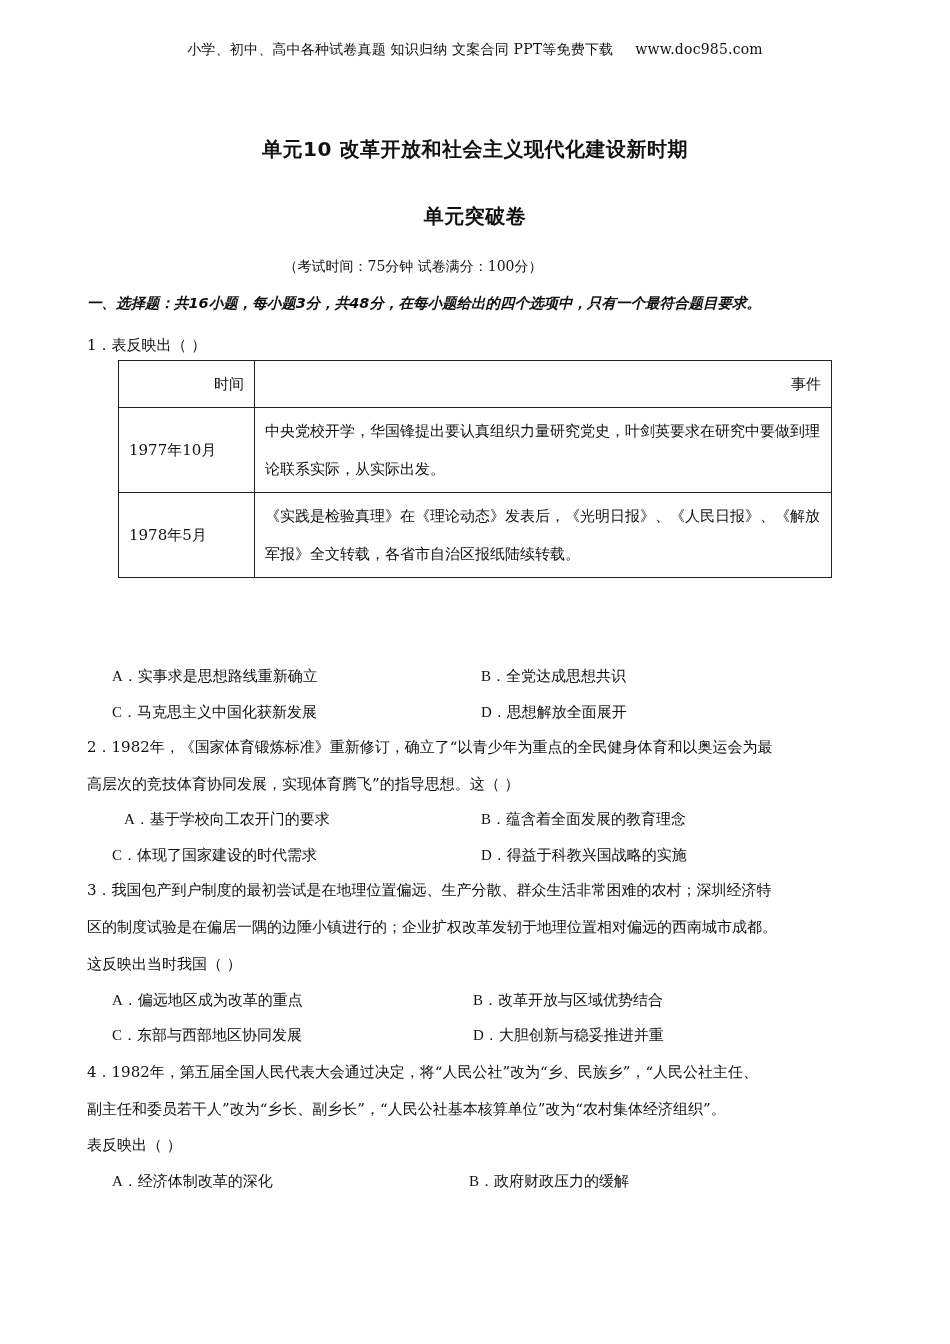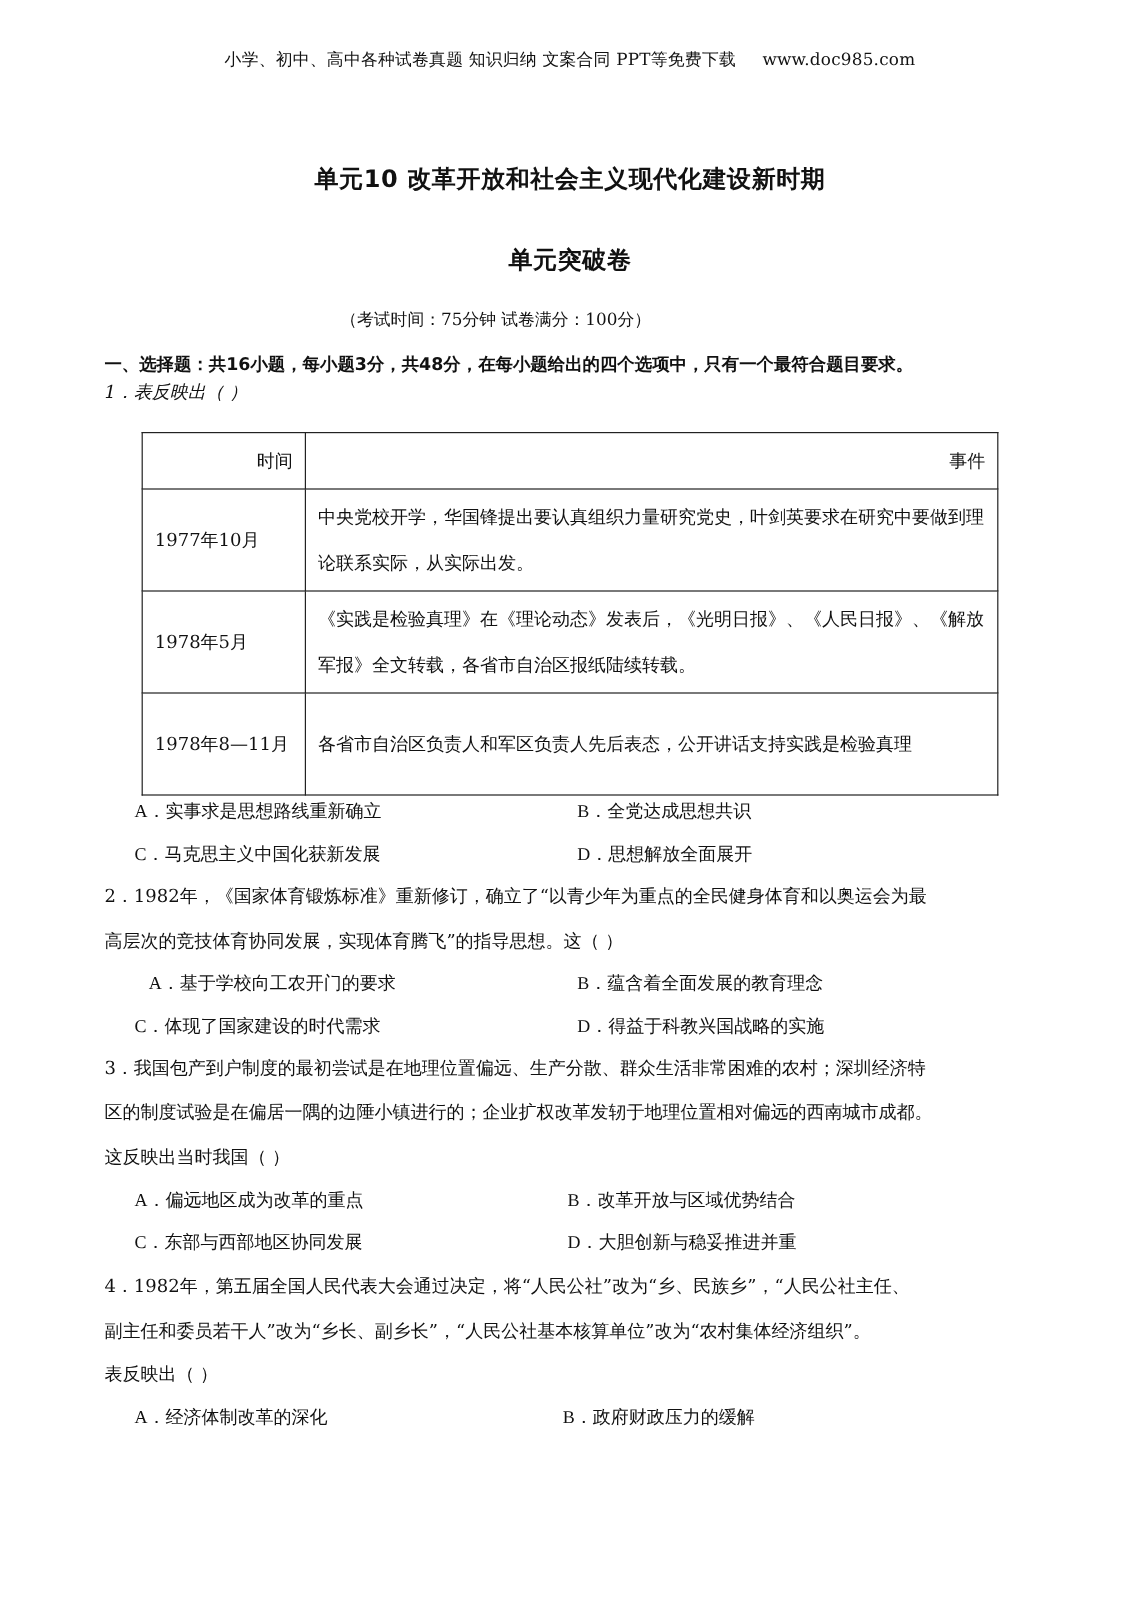--- a/index.html
+++ b/index.html
@@ -49,20 +49,21 @@
       font-size: 14px;
     }
     .section-heading {
       position: absolute;
       top: 294px;
       left: 87px;
       font-family: "DejaVu Sans", "Liberation Sans", sans-serif;
       font-weight: bold;
       font-size: 14.5px;
       white-space: nowrap;
+      font-style: italic;
     }
     .line {
       position: absolute;
       left: 87px;
       font-size: 15px;
       white-space: nowrap;
     }
     .opt {
       position: absolute;
       font-size: 15px;
@@ -105,39 +106,35 @@
   <span>小学、初中、高中各种试卷真题  知识归纳  文案合同  PPT等免费下载</span><span class="site">www.doc985.com</span>
 </div>
 
 <div class="title title-1">单元10  改革开放和社会主义现代化建设新时期</div>
 <div class="title title-2">单元突破卷</div>
 
 <div class="exam-info">（考试时间：75分钟    试卷满分：100分）</div>
 
 <div class="section-heading">一、选择题：共16小题，每小题3分，共48分，在每小题给出的四个选项中，只有一个最符合题目要求。</div>
 
-<div class="line" style="top:318px;font-style:italic;">1．表反映出（    ）</div>
+<div class="line" style="top:336px;">1．表反映出（    ）</div>
 
 <table class="events">
   <tbody>
       <tr>
     <th>时间</th>
     <th>事件</th>
   </tr>
   <tr class="r1">
     <td class="time">1977年10月</td>
     <td class="event">中央党校开学，华国锋提出要认真组织力量研究党史，叶剑英要求在研究中要做到理论联系实际，从实际出发。</td>
   </tr>
   <tr class="r2">
     <td class="time">1978年5月</td>
     <td class="event">《实践是检验真理》在《理论动态》发表后，《光明日报》、《人民日报》、《解放军报》全文转载，各省市自治区报纸陆续转载。</td>
-  </tr>
-  <tr class="r3">
-    <td class="time">1978年8—11月</td>
-    <td class="event">各省市自治区负责人和军区负责人先后表态，公开讲话支持实践是检验真理</td>
   </tr>
 </tbody>
   </table>
 
 <div class="opt" style="top:667px; left:112px;">A．实事求是思想路线重新确立</div>
 <div class="opt" style="top:667px; left:481px;">B．全党达成思想共识</div>
 <div class="opt" style="top:703px; left:112px;">C．马克思主义中国化获新发展</div>
 <div class="opt" style="top:703px; left:481px;text-align:center;">D．思想解放全面展开</div>
 
 <div class="line" style="top:738px;">2．1982年，《国家体育锻炼标准》重新修订，确立了“以青少年为重点的全民健身体育和以奥运会为最</div>

